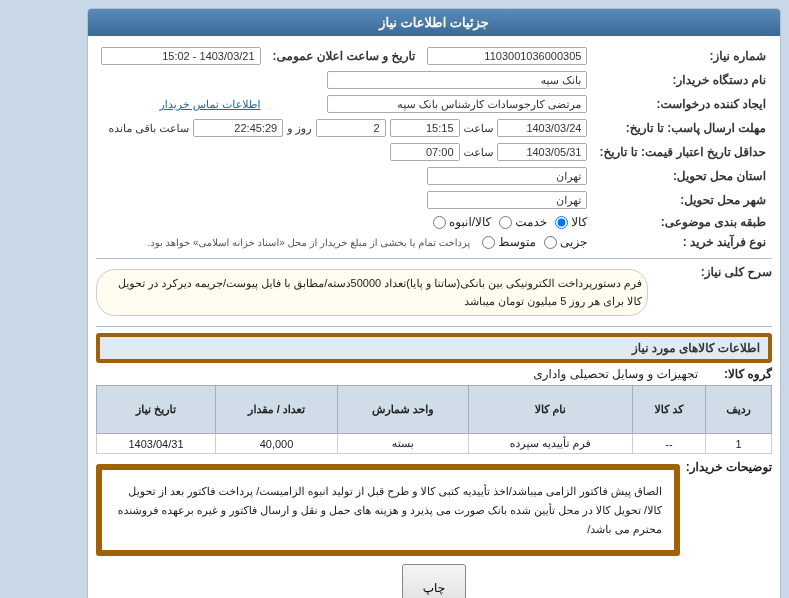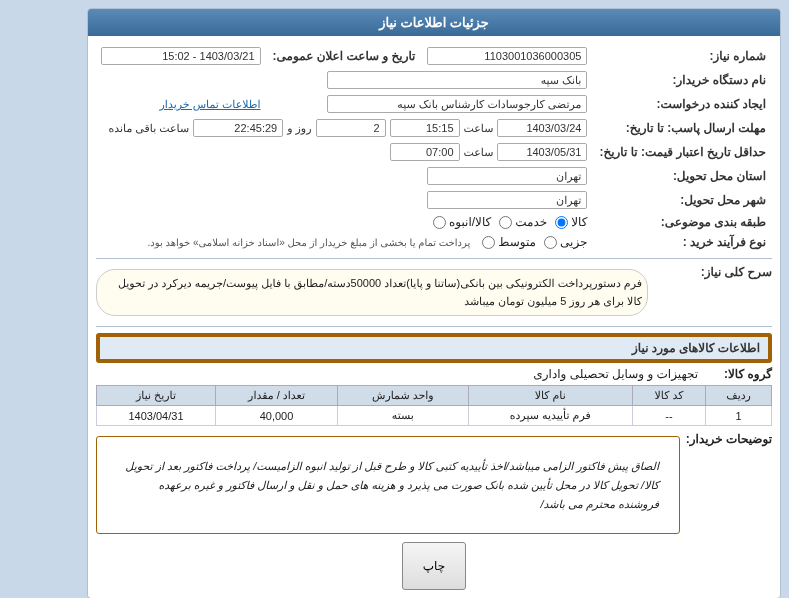--- a/index.html
+++ b/index.html
@@ -112,39 +112,38 @@
       font-size: 11px;
     }
     .data-table {
       width: 100%;
       border-collapse: collapse;
       font-size: 11px;
     }
     .data-table th {
       background: #d0dce8;
       border: 1px solid #aab;
-      padding: 3px 6px;
+      padding: 17px 6px;
       text-align: center;
-      font-weight: normal;
+      font-weight: bold;
     }
     .data-table td {
       border: 1px solid #ccd;
       padding: 3px 6px;
       text-align: center;
       background: #fff;
     }
     .buyer-desc {
-      border: 1px solid #a16207;
+      border: 6px solid #a16207;
       border-radius: 3px;
-      padding: 20px;
+      padding: 12px;
       background: #fff;
       font-size: 11px;
       line-height: 1.7;
       margin-top: 4px;
-      font-style: italic;
     }
     .btn-row {
       display: flex;
       justify-content: center;
       gap: 10px;
       margin-top: 8px;
       direction: rtl;
     }
     .btn {
       padding: 16px 20px;

